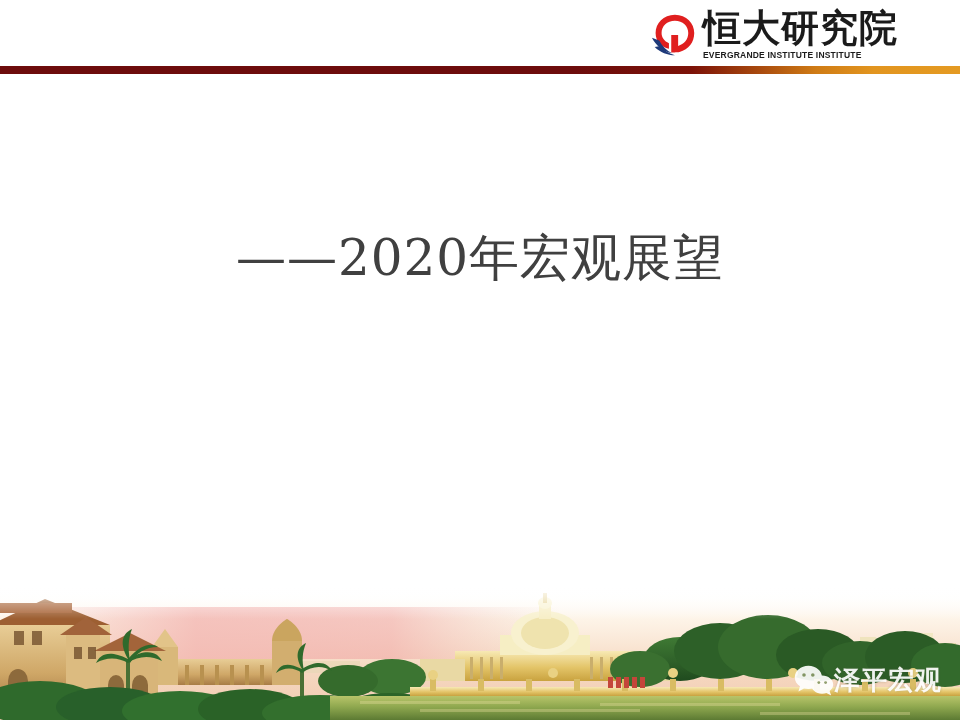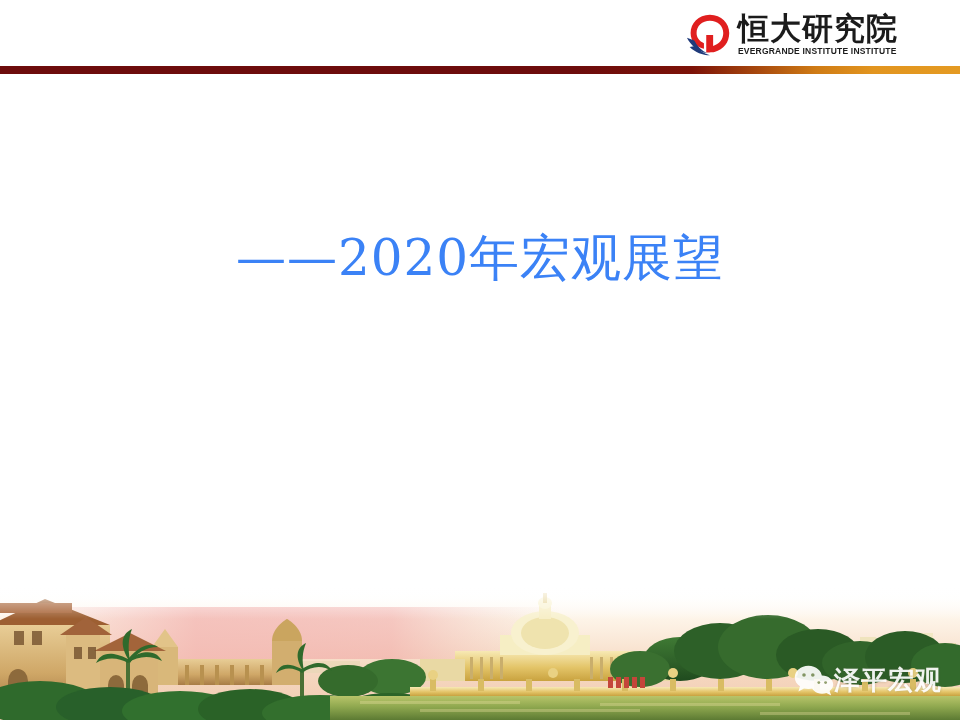--- a/index.html
+++ b/index.html
@@ -49,21 +49,21 @@
   #logo-text-block {
     display: flex;
     flex-direction: column;
     align-items: flex-start;
     justify-content: center;
     line-height: 1;
   }
 
   #logo-cn {
     font-family: "DejaVu Sans", sans-serif;
-    font-size: 31px;
+    font-size: 38px;
     font-weight: bold;
     color: #1b1b1b;
     letter-spacing: 1px;
     line-height: 1.05;
   }
 
   #logo-en {
     font-family: "Liberation Sans", sans-serif;
     font-size: 8.5px;
     font-weight: bold;
@@ -104,21 +104,21 @@
     font-size: 54px;
     color: #050505;
     letter-spacing: 6px;
     line-height: 1.15;
     font-weight: normal;
   }
 
   #sub-title {
     font-family: "DejaVu Serif", "Liberation Serif", serif;
     font-size: 50px;
-    color: #3b82f6;
+    color: #404040;
     letter-spacing: 1px;
     line-height: 1.2;
     margin-top: 38px;
     font-weight: normal;
   }
 
   #authors {
     position: absolute;
     left: 0;
     top: 458px;

